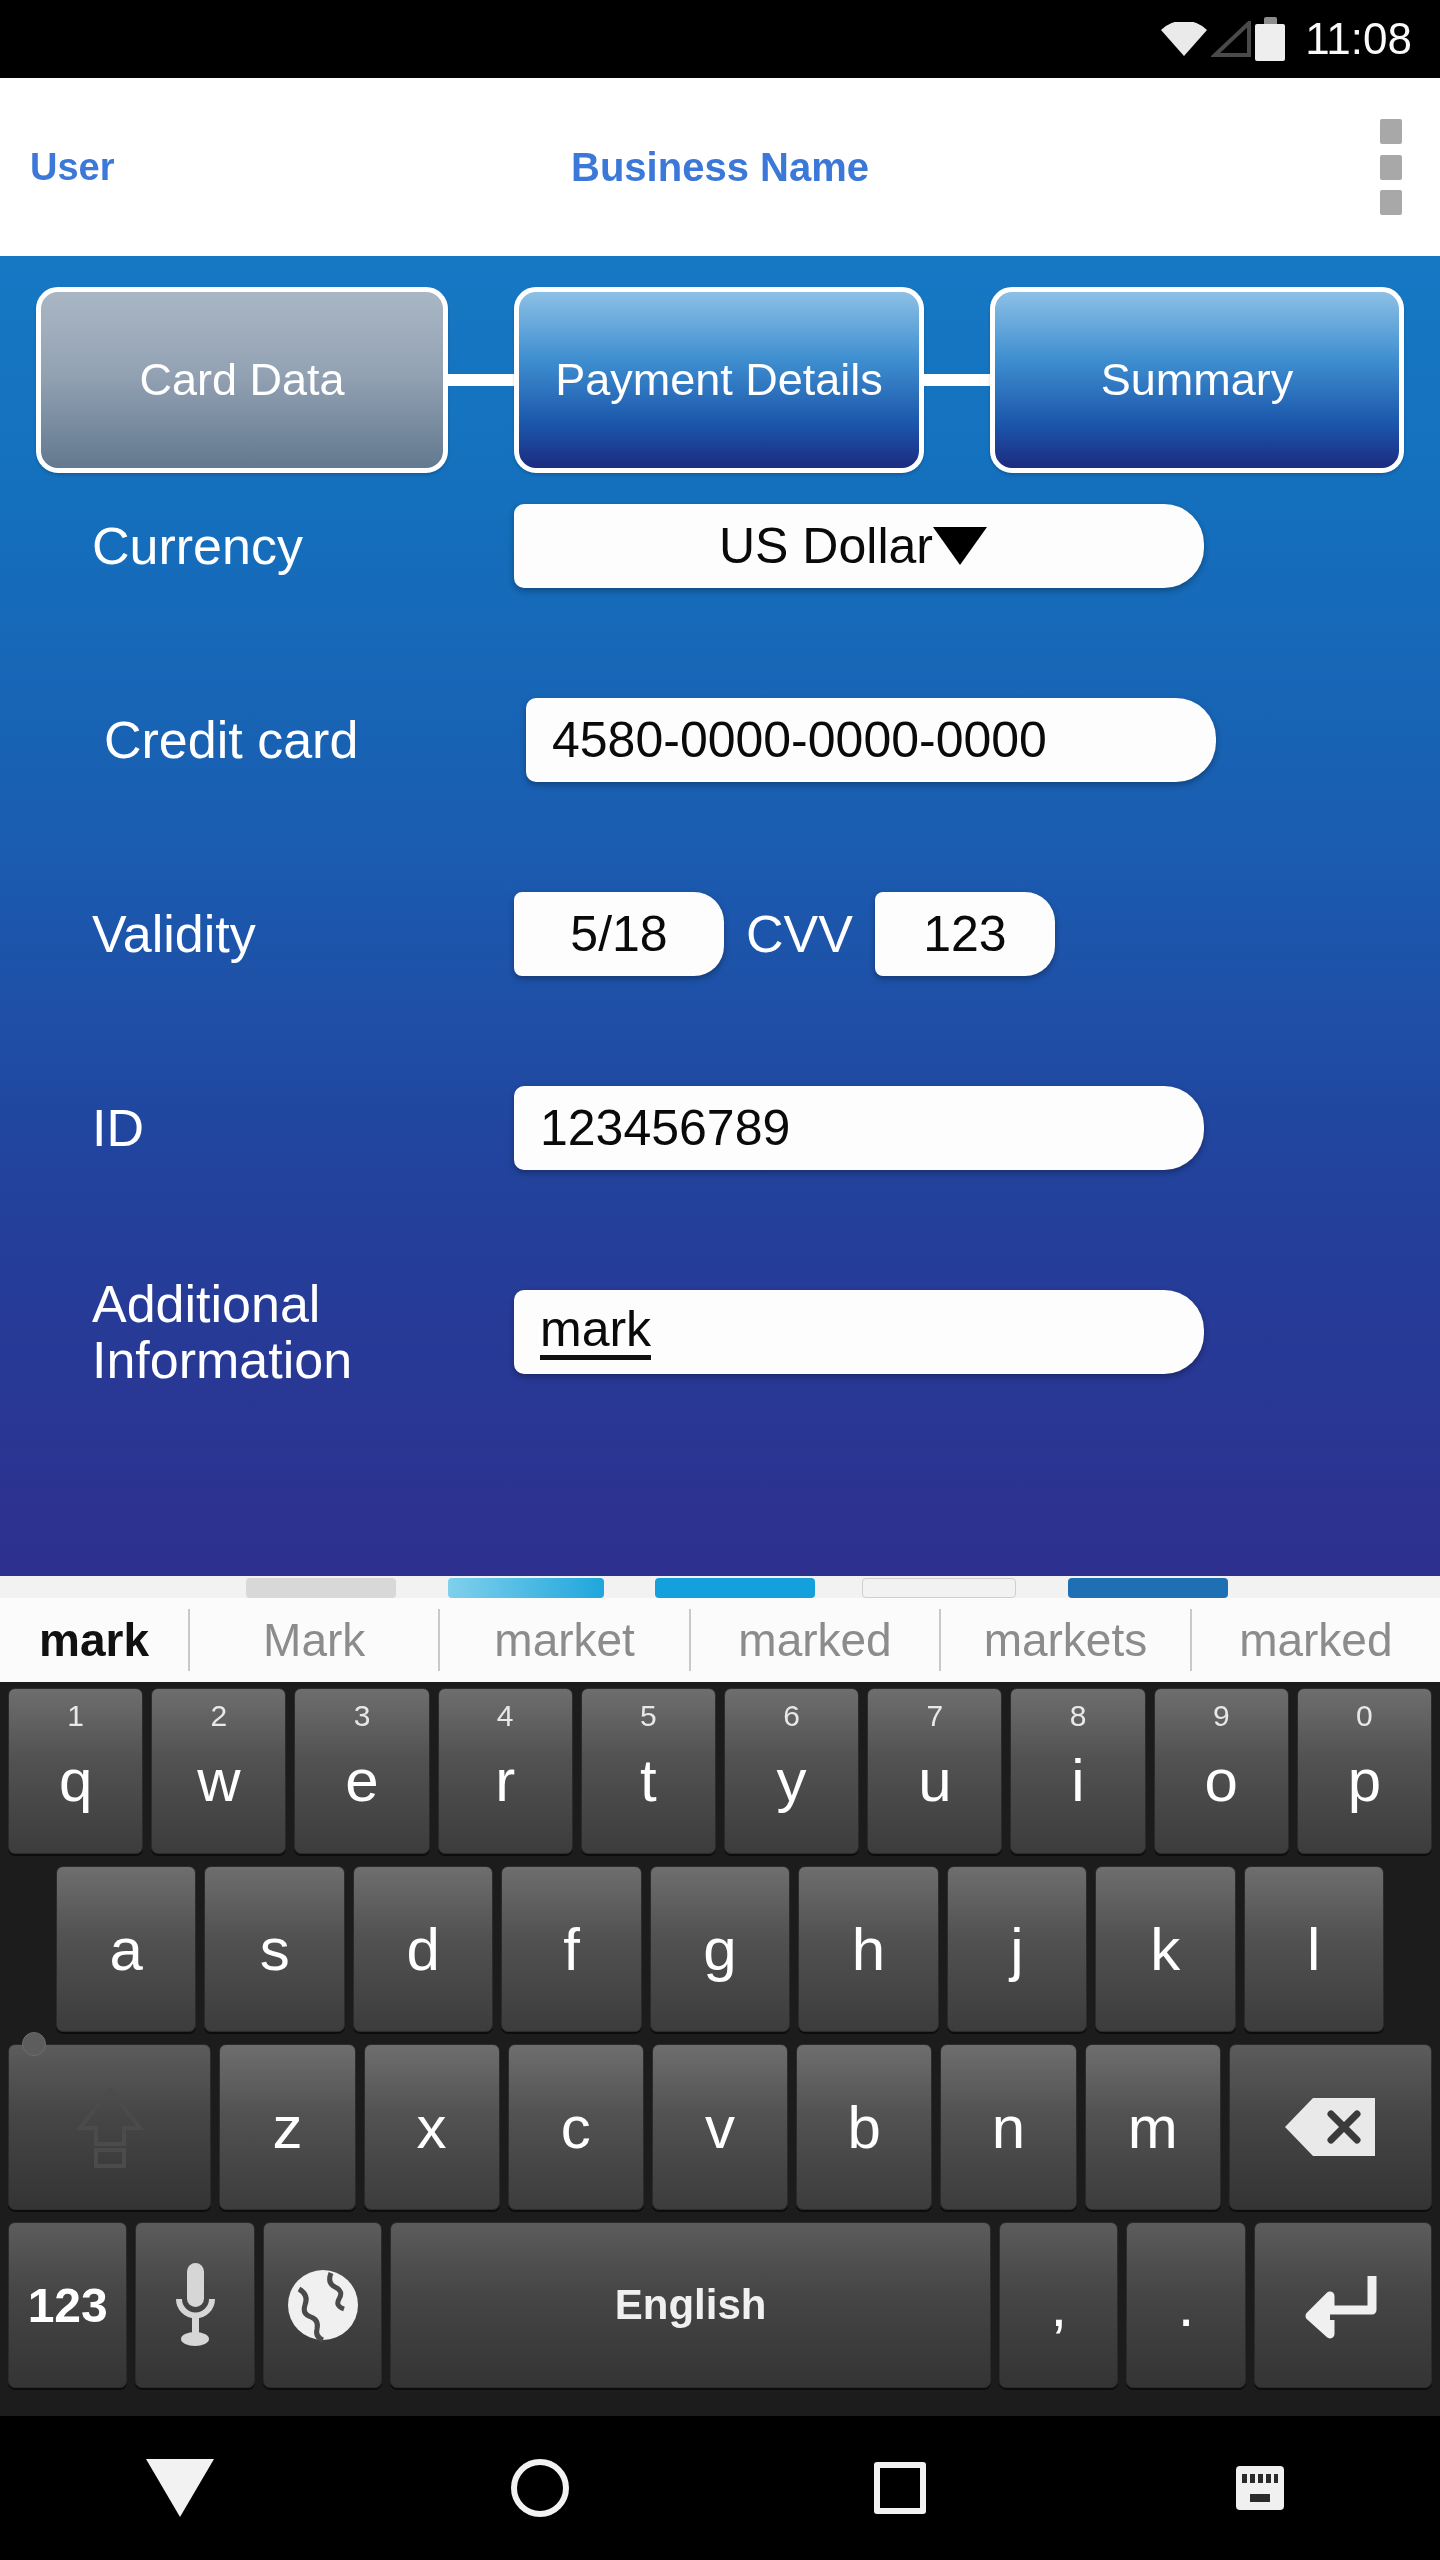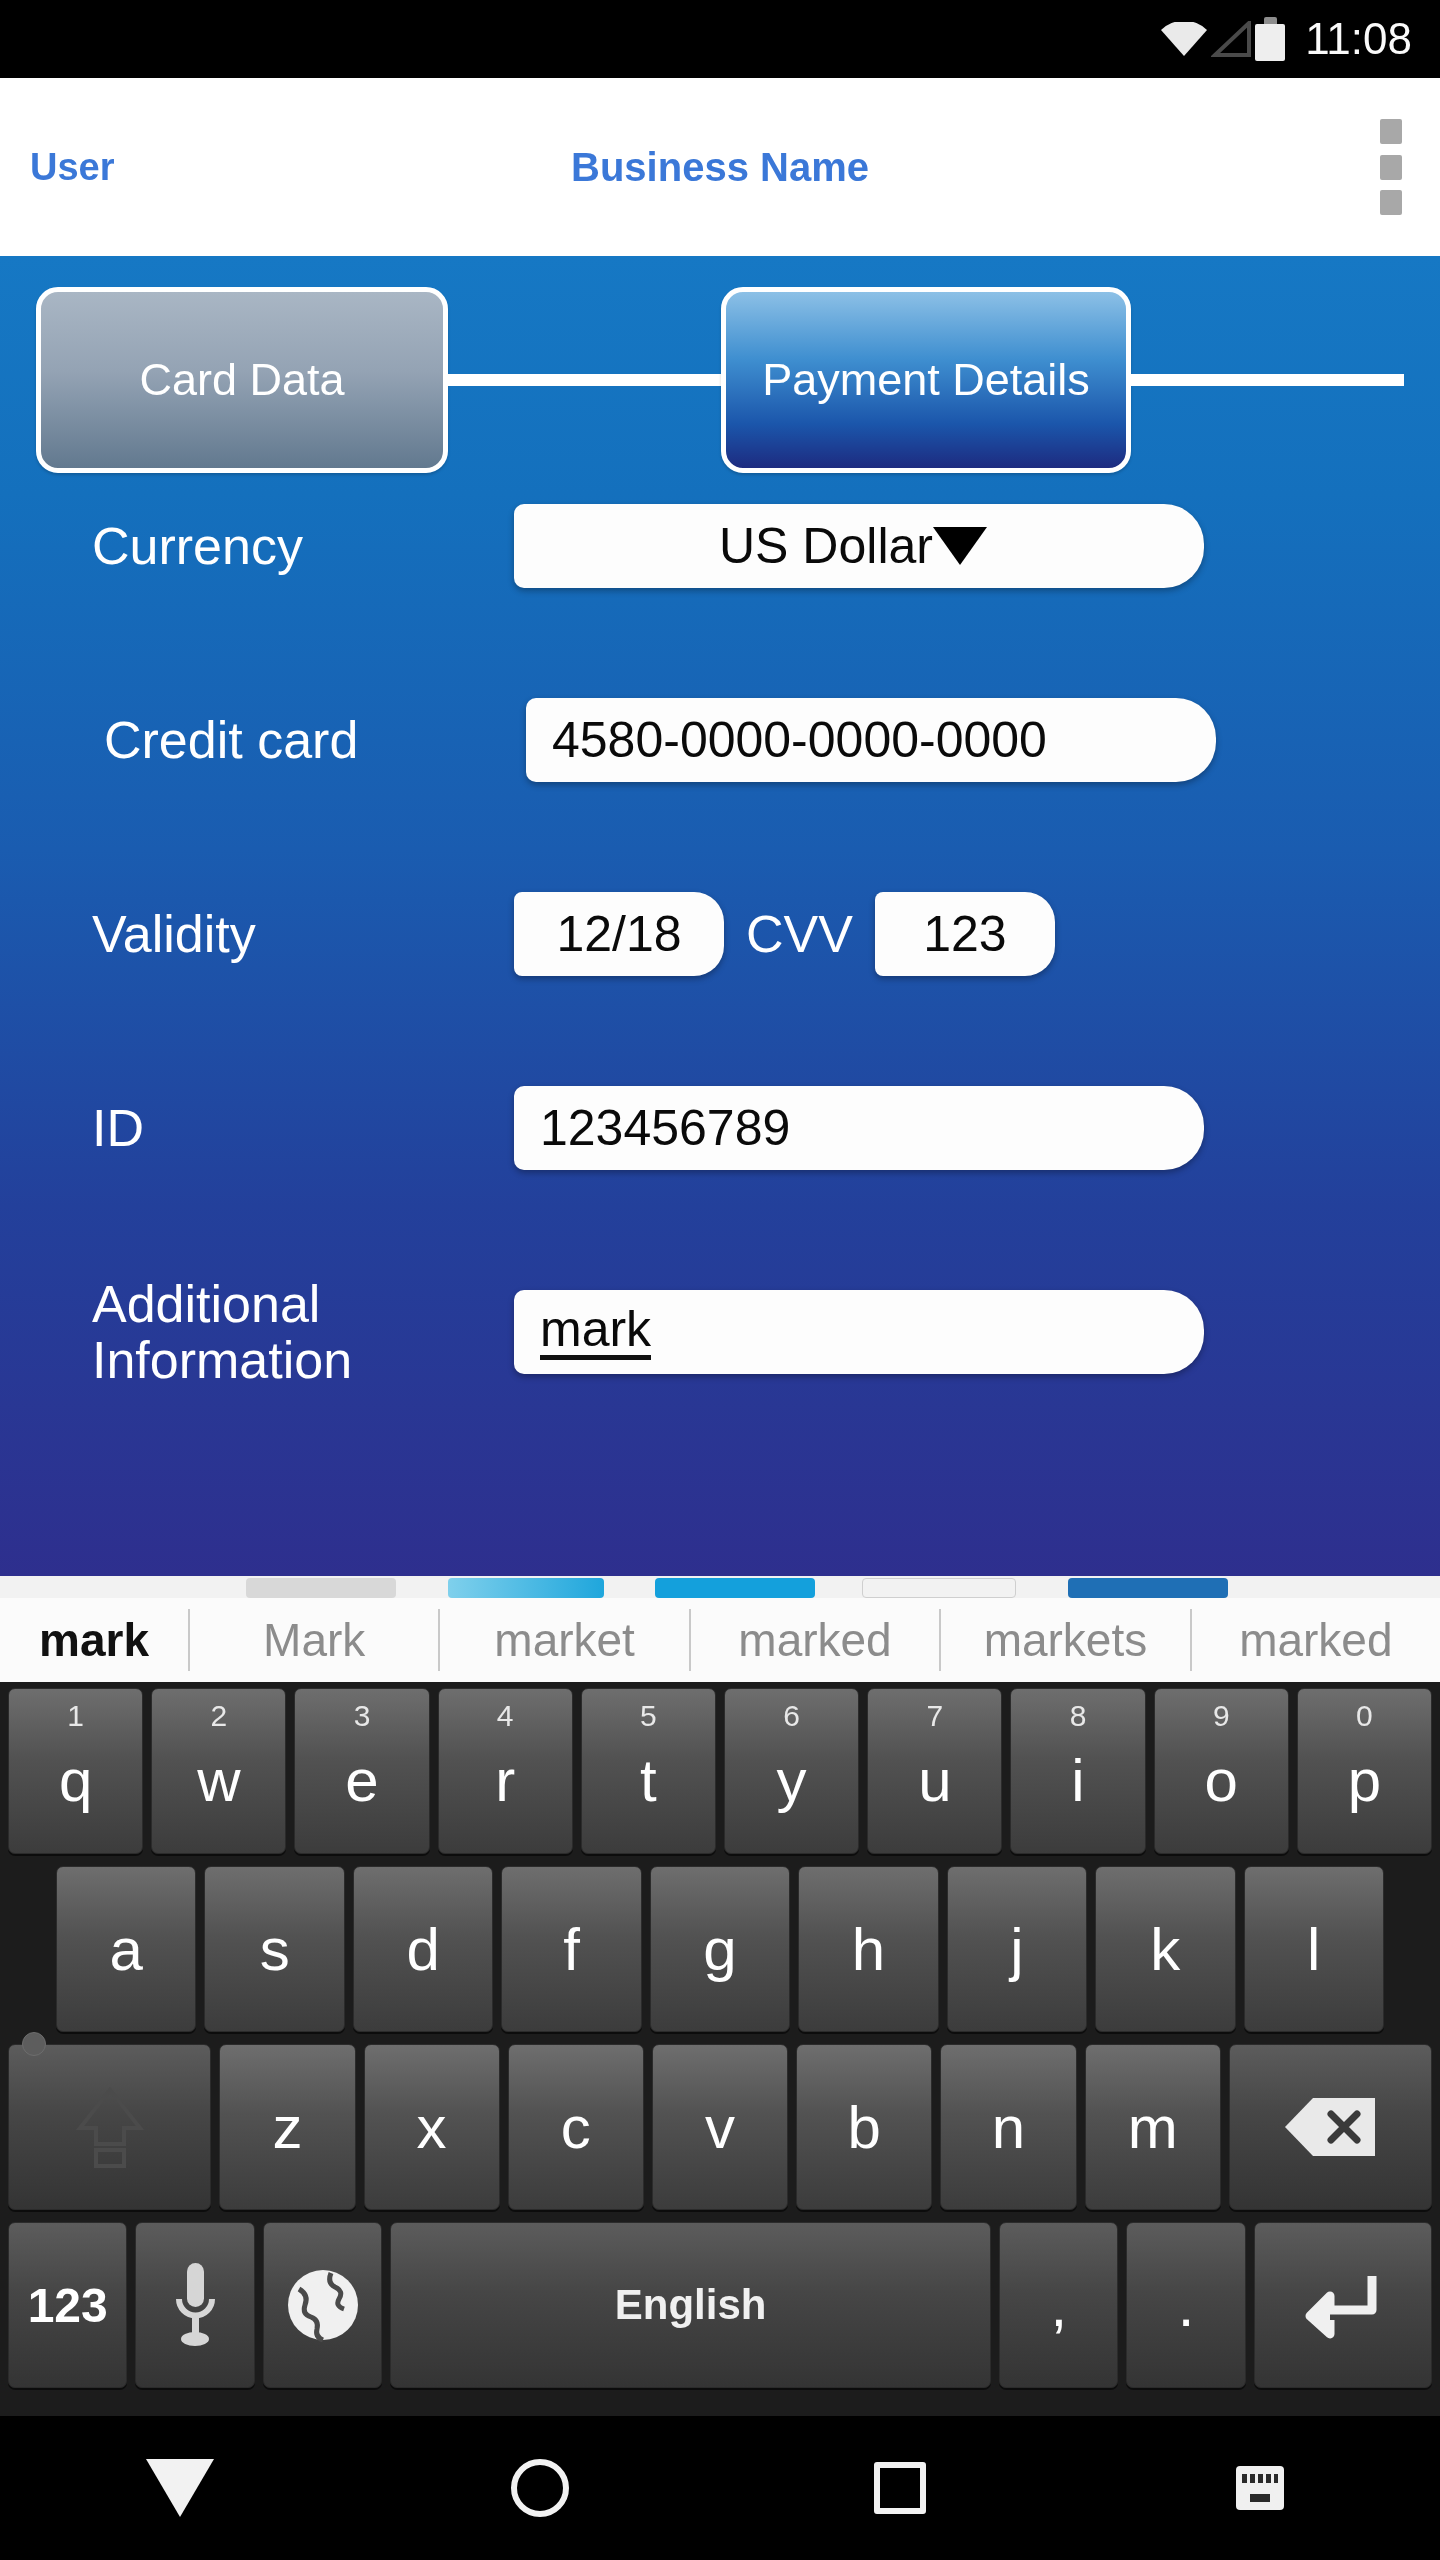--- a/index.html
+++ b/index.html
@@ -203,20 +203,21 @@
     </span>
   </div>
 
   <div class="content">
 
     <div class="steps">
       <div class="step s1">Card Data</div>
       <div class="connector"></div>
       <div class="step s2">Payment Details</div>
       <div class="connector"></div>
+      <div class="step s3">Summary</div>
     </div>
 
     <div class="form">
 
       <div class="row r1">
         <div class="label">Currency</div>
         <div class="field f-currency">
           <span>US Dollar</span>
           <span class="caret"></span>
         </div>
@@ -225,21 +226,21 @@
       <div class="row r2">
         <div class="label">Credit card</div>
         <div class="field f-card">
           <span>4580-0000-0000-0000</span>
         </div>
       </div>
 
       <div class="row r3">
         <div class="label">Validity</div>
         <div class="field f-valid">
-          <span>12/18</span>
+          <span>5/18</span>
         </div>
         <span class="cvv-lbl">CVV</span>
         <div class="field f-cvv">
           <span>123</span>
         </div>
       </div>
 
       <div class="row r4">
         <div class="label">ID</div>
         <div class="field f-id">

